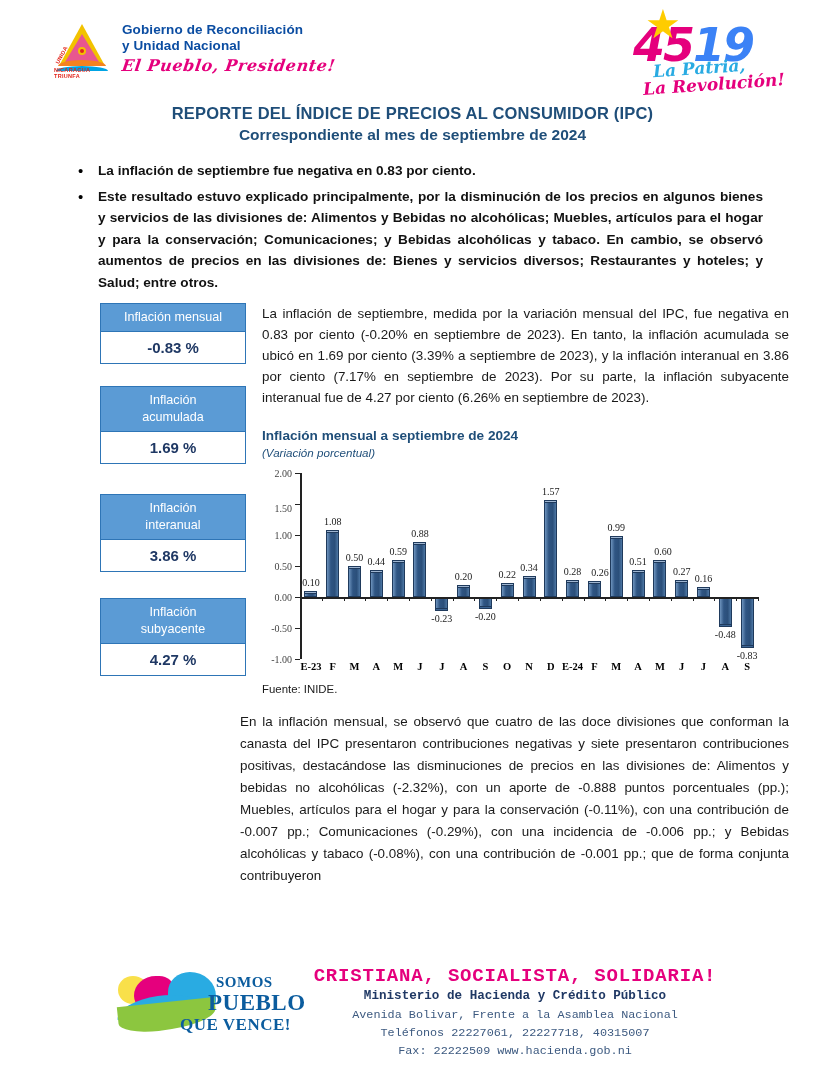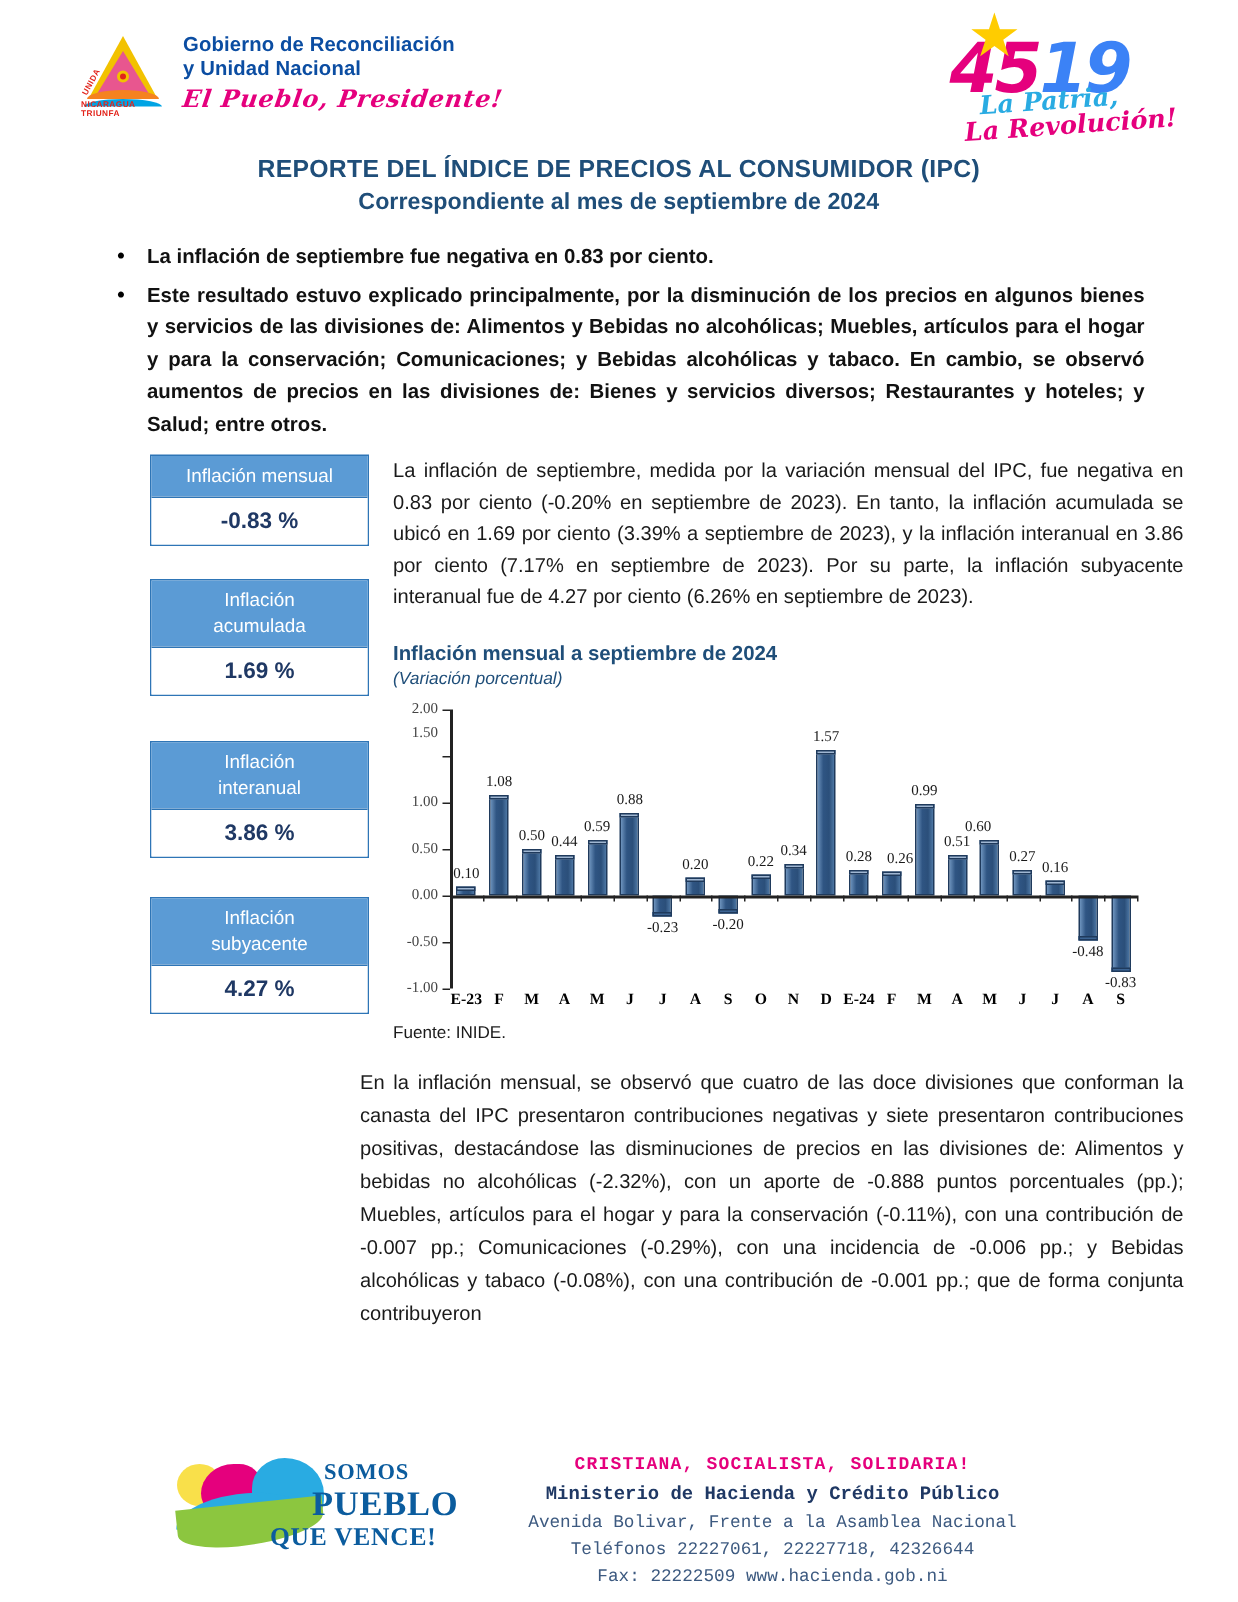--- a/index.html
+++ b/index.html
@@ -218,21 +218,21 @@
   }
   .lp-text { position: absolute; left: 104px; top: 6px; color: #0b5c9e;
     font-family: "Liberation Serif", serif; font-weight: bold; }
   .lp-text .w1 { font-size: 15px; letter-spacing: .5px; line-height: 17px; }
   .lp-text .w2 { font-size: 23px; letter-spacing: .5px; line-height: 24px; margin-left: -8px; }
   .lp-text .w3 { font-size: 17px; letter-spacing: .5px; line-height: 20px; margin-left: -36px; }
 
   .footer-text { position: absolute; left: 300px; top: 2px; width: 430px; text-align: center; }
   .ft-l1 {
     color: #e5007d; font-family: "Liberation Mono", monospace;
-    font-weight: bold; font-size: 12px; letter-spacing: .8px; line-height: 21px;
+    font-weight: bold; font-size: 19px; letter-spacing: .8px; line-height: 21px;
   }
   .ft-l2 {
     color: #1f3864; font-family: "Liberation Mono", monospace;
     font-weight: bold; font-size: 12.6px; line-height: 19px;
   }
   .ft-l3, .ft-l4, .ft-l5 {
     color: #3d5a80; font-family: "Liberation Mono", monospace;
     font-size: 11.8px; line-height: 18px;
   }
 </style>
@@ -393,21 +393,21 @@
             <div class="blabel" style="left: 316.238px; top: 48.62px;">0.99</div>
             <div class="bar" style="left: 331.548px; top: 97.34px; height: 26.66px; width: 13px;">
               <div class="fill"></div>
               <div class="cap"></div>
             </div>
             <div class="blabel" style="left: 338.048px; top: 83.34px;">0.51</div>
             <div class="bar" style="left: 353.357px; top: 86.8px; height: 37.2px; width: 13px;">
               <div class="fill"></div>
               <div class="cap"></div>
             </div>
-            <div class="blabel" style="left: 352px; top: 72.8px; text-align: center;">0.60</div>
+            <div class="blabel" style="left: 363px; top: 72.8px; text-align: center;">0.60</div>
             <div class="bar" style="left: 375.167px; top: 107.26px; height: 16.74px; width: 13px;">
               <div class="fill"></div>
               <div class="cap"></div>
             </div>
             <div class="blabel" style="left: 381.667px; top: 93.26px;">0.27</div>
             <div class="bar" style="left: 396.976px; top: 114.08px; height: 9.92px; width: 13px;">
               <div class="fill"></div>
               <div class="cap"></div>
             </div>
             <div class="blabel" style="left: 403.476px; top: 100.08px;">0.16</div>
@@ -419,21 +419,21 @@
             <div class="bar neg" style="left: 440.595px; top: 124px; height: 51.46px; width: 13px;">
               <div class="fill"></div>
               <div class="cap"></div>
             </div>
             <div class="blabel" style="left: 447.095px; top: 177.46px;">-0.83</div>
           </div>
       <div class="yaxis" style="left: 38px; top: 8px; height: 186px;"></div>
           <div class="ytick" style="left: 33px; top: 8px;"></div>
           <div class="ylab" style="right: auto; left: 0px; width: 30px; text-align: right; top: 8px; margin-right: 0px;">2.00</div>
           <div class="ytick" style="left: 33px; top: 39px;"></div>
-          <div class="ylab" style="right: auto; left: 0px; width: 30px; text-align: right; top: 24px; margin-right: 0px;">1.50</div>
+          <div class="ylab" style="right: auto; left: 0px; width: 30px; text-align: right; top: 43px; margin-right: 0px;">1.50</div>
           <div class="ytick" style="left: 33px; top: 70px;"></div>
           <div class="ylab" style="right: auto; left: 0px; width: 30px; text-align: right; top: 70px; margin-right: 0px;">1.00</div>
           <div class="ytick" style="left: 33px; top: 101px;"></div>
           <div class="ylab" style="right: auto; left: 0px; width: 30px; text-align: right; top: 101px; margin-right: 0px;">0.50</div>
           <div class="ytick" style="left: 33px; top: 132px;"></div>
           <div class="ylab" style="right: auto; left: 0px; width: 30px; text-align: right; top: 132px; margin-right: 0px;">0.00</div>
           <div class="ytick" style="left: 33px; top: 163px;"></div>
           <div class="ylab" style="right: auto; left: 0px; width: 30px; text-align: right; top: 163px; margin-right: 0px;">-0.50</div>
           <div class="ytick" style="left: 33px; top: 194px;"></div>
           <div class="ylab" style="right: auto; left: 0px; width: 30px; text-align: right; top: 194px; margin-right: 0px;">-1.00</div>
@@ -501,19 +501,19 @@
         <div class="lp-text">
           <div class="w1">SOMOS</div>
           <div class="w2">PUEBLO</div>
           <div class="w3">QUE VENCE!</div>
         </div>
       </div>
       <div class="footer-text">
         <div class="ft-l1">CRISTIANA, SOCIALISTA, SOLIDARIA!</div>
         <div class="ft-l2">Ministerio de Hacienda y Crédito Público</div>
         <div class="ft-l3">Avenida Bolivar, Frente a la Asamblea Nacional</div>
-        <div class="ft-l4">Teléfonos 22227061, 22227718, 42326644</div>
+        <div class="ft-l4">Teléfonos 22227061, 22227718, 40315007</div>
         <div class="ft-l5">Fax: 22222509    www.hacienda.gob.ni</div>
       </div>
     </div>
   </div>
 
 </div>
 
 </body></html>

